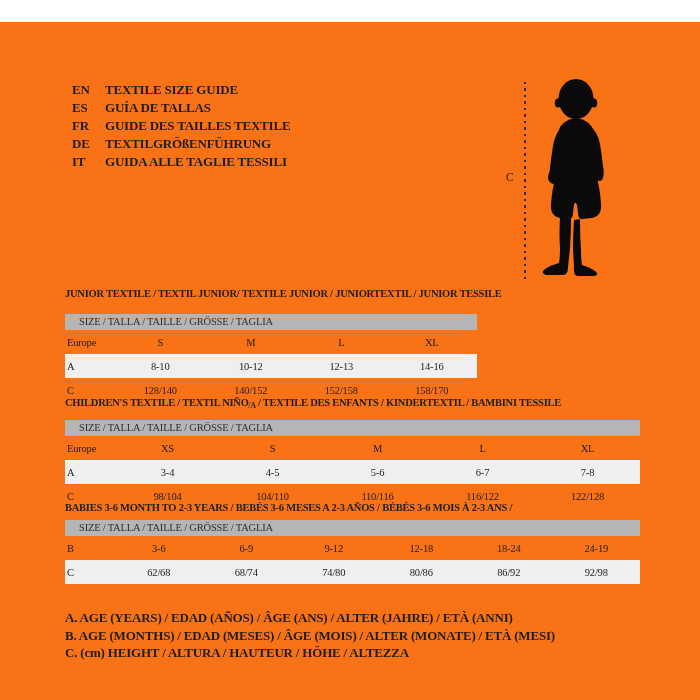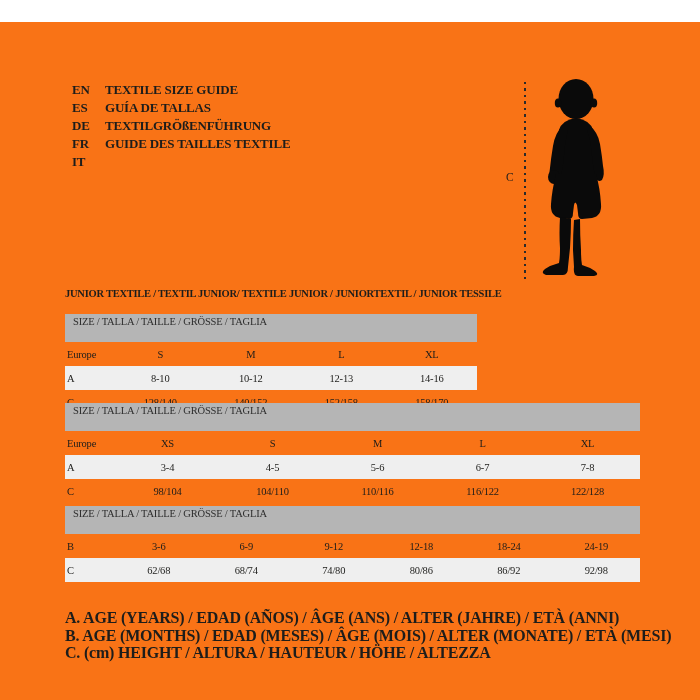--- a/index.html
+++ b/index.html
@@ -23,55 +23,56 @@
   .section{position:absolute;left:65px;}
   .sec-0{top:265px;width:412px;}
   .sec-1{top:374px;width:575px;}
   .sec-2{top:479px;width:575px;}
   .sec-title{font-size:10.5px;font-weight:700;letter-spacing:-0.25px;line-height:14px;white-space:nowrap;}
   .sec-title .sub{font-size:7.5px;vertical-align:-2px;}
   .sec-0 .size-table{margin-top:13px;}
   .sec-1 .size-table{margin-top:7px;}
   .sec-2 .size-table{margin-top:5px;}
   .size-header{
-    height:28px;line-height:16px;background:#b5b5b5;color:#2e2e2e;
-    font-size:10.5px;letter-spacing:-0.2px;padding-left:8px;box-sizing:border-box;
+    height:16px;line-height:16px;background:#b5b5b5;color:#2e2e2e;
+    font-size:10.5px;letter-spacing:-0.2px;padding-left:14px;box-sizing:border-box;
   }
   .t-row{display:flex;height:24px;align-items:center;font-size:10.5px;letter-spacing:-0.2px;}
   .t-row.striped{background:#efefef;}
   .row-label{width:50px;padding-left:2px;box-sizing:border-box;}
   .t-cell{flex:1;text-align:center;}
   
   .notes{position:absolute;left:65px;top:587px;}
-  .note-line{font-size:16px;font-weight:700;letter-spacing:-0.2px;line-height:17.5px;white-space:nowrap;}
+  .note-line{font-size:13px;font-weight:700;letter-spacing:-0.2px;line-height:17.5px;white-space:nowrap;}
 </style>
 </head>
 <body>
 
 <div id="canvas">
 
   <div class="lang-block">
     <div class="lang-row">
       <span class="lang-code">EN</span>
       <span class="lang-label">TEXTILE SIZE GUIDE</span>
     </div>
     <div class="lang-row">
       <span class="lang-code">ES</span>
       <span class="lang-label">GUÍA DE TALLAS</span>
     </div>
     <div class="lang-row">
+      <span class="lang-code">FR</span>
+      <span class="lang-label">GUIDE DES TAILLES TEXTILE</span>
+    </div>
+    <div class="lang-row">
       <span class="lang-code">DE</span>
       <span class="lang-label">TEXTILGRÖßENFÜHRUNG</span>
     </div>
     <div class="lang-row">
-      <span class="lang-code">FR</span>
-      <span class="lang-label">GUIDE DES TAILLES TEXTILE</span>
-    </div>
-    <div class="lang-row">
       <span class="lang-code">IT</span>
+      <span class="lang-label">GUIDA ALLE TAGLIE TESSILI</span>
     </div>
   </div>
 
   <div class="figure-area">
     <span class="height-label">C</span>
     <div class="measure-line"></div>
     <svg class="baby-svg" width="100" height="206" viewBox="0 0 100 206" aria-hidden="true">
       <g fill="#0a0a0a">
         <ellipse cx="47" cy="22" rx="17.5" ry="20"></ellipse>
         <ellipse cx="29" cy="26" rx="3.2" ry="4.5"></ellipse>
@@ -108,20 +109,21 @@
         <div class="t-row">
           <span class="row-label">C</span>
           <span class="t-cell">128/140</span>
           <span class="t-cell">140/152</span>
           <span class="t-cell">152/158</span>
           <span class="t-cell">158/170</span>
         </div>
       </div>
     </div>
   <div class="section sec-1">
+      <div class="sec-title"><span>CHILDREN'S TEXTILE / TEXTIL NIÑO</span><span class="sub">/A</span><span> / TEXTILE DES ENFANTS / KINDERTEXTIL / BAMBINI TESSILE</span></div>
       <div class="size-table">
         <div class="size-header">SIZE / TALLA / TAILLE / GRÖSSE / TAGLIA</div>
         <div class="t-row">
           <span class="row-label">Europe</span>
           <span class="t-cell">XS</span>
           <span class="t-cell">S</span>
           <span class="t-cell">M</span>
           <span class="t-cell">L</span>
           <span class="t-cell">XL</span>
         </div>
@@ -137,20 +139,21 @@
           <span class="row-label">C</span>
           <span class="t-cell">98/104</span>
           <span class="t-cell">104/110</span>
           <span class="t-cell">110/116</span>
           <span class="t-cell">116/122</span>
           <span class="t-cell">122/128</span>
         </div>
       </div>
     </div>
   <div class="section sec-2">
+      <div class="sec-title"><span>BABIES 3-6 MONTH TO 2-3 YEARS / BEBÉS 3-6 MESES A 2-3 AÑOS / BÉBÉS 3-6 MOIS À 2-3 ANS /</span></div>
       <div class="size-table">
         <div class="size-header">SIZE / TALLA / TAILLE / GRÖSSE / TAGLIA</div>
         <div class="t-row">
           <span class="row-label">B</span>
           <span class="t-cell">3-6</span>
           <span class="t-cell">6-9</span>
           <span class="t-cell">9-12</span>
           <span class="t-cell">12-18</span>
           <span class="t-cell">18-24</span>
           <span class="t-cell">24-19</span>

